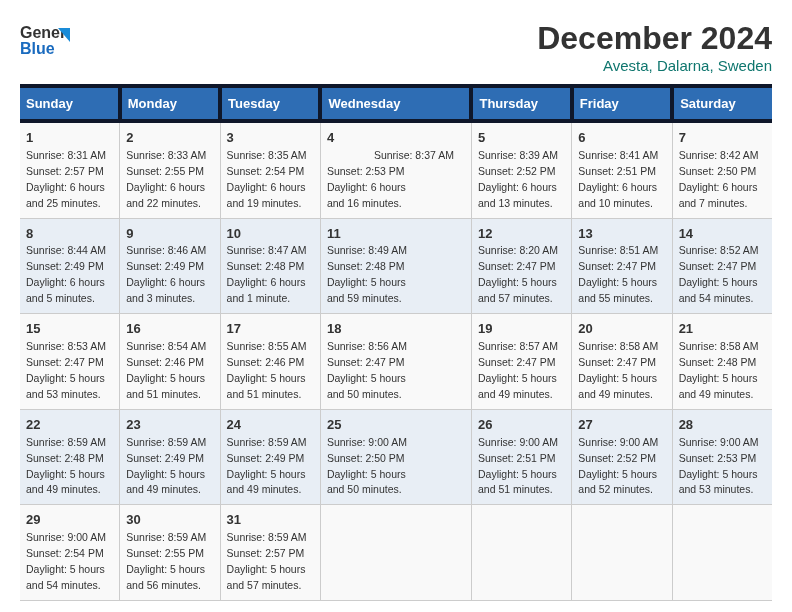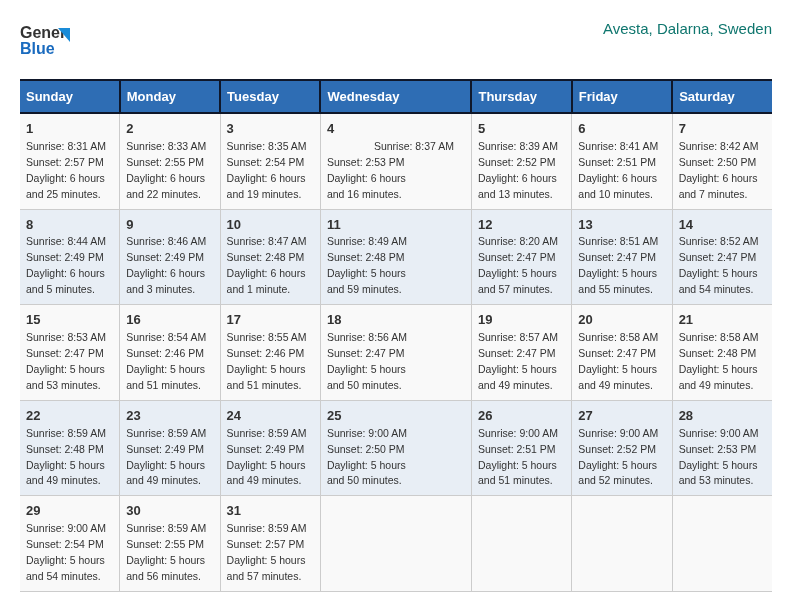--- a/index.html
+++ b/index.html
@@ -39,21 +39,21 @@
     }
     thead tr {
       background-color: #2e6db4;
       color: #fff;
     }
     thead th {
       padding: 8px 6px;
       text-align: left;
       font-size: 13px;
       font-weight: bold;
-      border: 2px solid #0f172a;
+      border: 4px solid #0f172a;
     }
     tbody tr {
       vertical-align: top;
     }
     tbody tr:nth-child(odd) {
       background-color: #f9f9f9;
     }
     tbody tr:nth-child(even) {
       background-color: #e8eef5;
     }
@@ -93,20 +93,21 @@
   <div class="logo">
     <div>
       <svg width="50" height="45" viewBox="0 0 50 45">
         <text x="0" y="18" font-family="Arial" font-size="16" font-weight="bold" fill="#333">General</text>
         <text x="0" y="34" font-family="Arial" font-size="16" font-weight="bold" fill="#1a6bbf">Blue</text>
         <polygon points="38,8 50,8 50,22" fill="#1a8cd8"></polygon>
       </svg>
     </div>
   </div>
   <div class="title-area">
+    <div class="main-title">December 2024</div>
     <div class="subtitle">Avesta, Dalarna, Sweden</div>
   </div>
 </div>
 
 <table>
   <thead>
     <tr>
     <th>Sunday</th>
         <th>Monday</th>
         <th>Tuesday</th>

